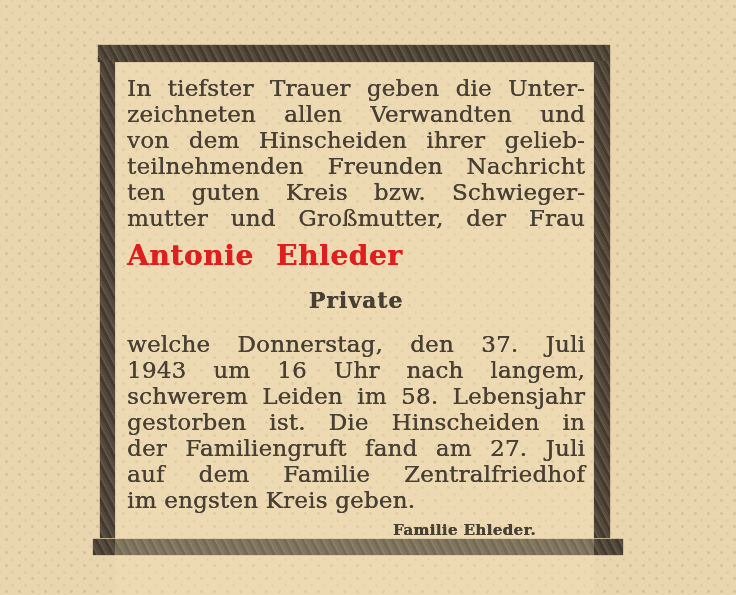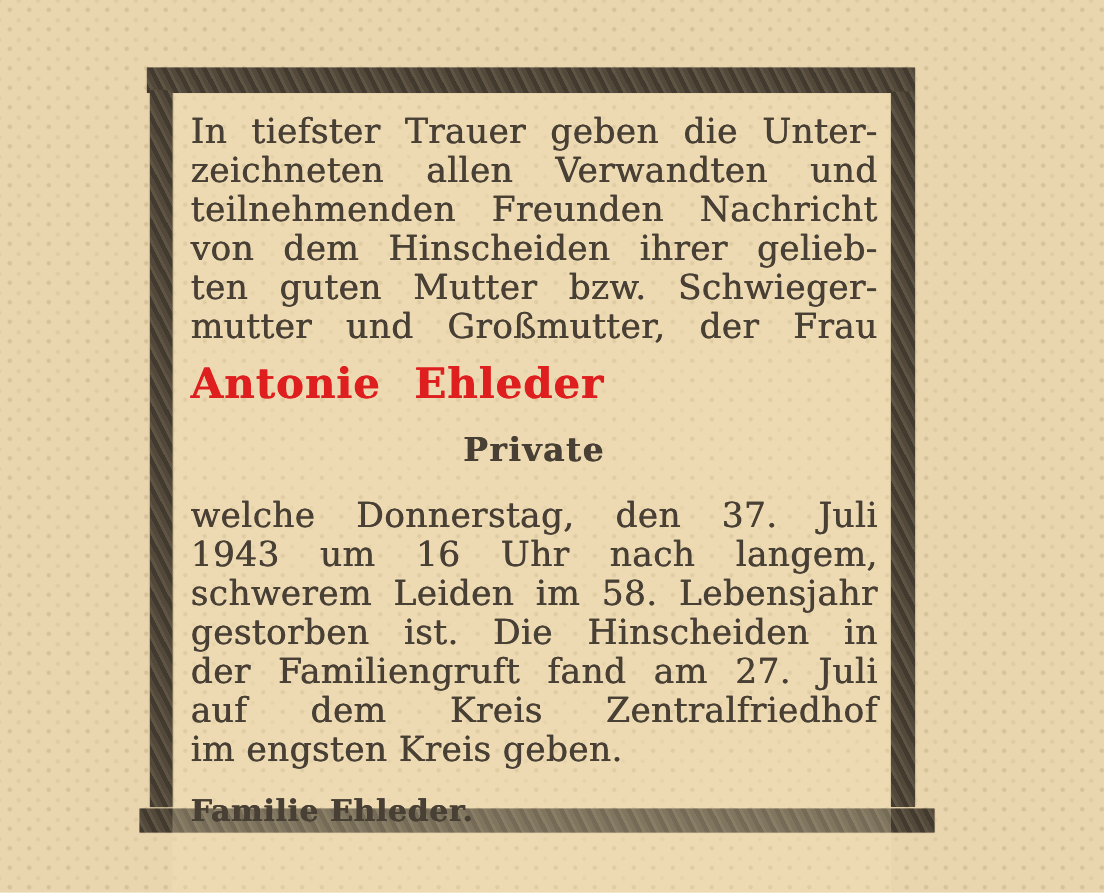--- a/index.html
+++ b/index.html
@@ -82,58 +82,59 @@
   .role {
     margin-top: 16px;
     font-size: 22px;
     line-height: 26px;
     font-weight: bold;
     text-align: center;
     letter-spacing: 1px;
   }
   .para.body { margin-top: 18px; }
   .signature {
-    margin-top: 14px;
-    font-size: 20px;
+    margin-top: 4px;
+    font-size: 15px;
     line-height: 26px;
     font-weight: bold;
+    text-align: right;
     padding-right: 49px;
     letter-spacing: 0.4px;
   }
 </style>
 </head>
 <body>
 
 <div class="page">
 
   <div class="bar bar-top"></div>
   <div class="bar bar-left"></div>
   <div class="bar bar-right"></div>
   <div class="bar bar-bottom"></div>
 
   <div class="content">
     <div class="para intro">
         <div class="line">In tiefster Trauer geben die Unter-</div>
         <div class="line">zeichneten allen Verwandten und</div>
+        <div class="line">von dem Hinscheiden ihrer gelieb-</div>
         <div class="line">teilnehmenden Freunden Nachricht</div>
-        <div class="line">von dem Hinscheiden ihrer gelieb-</div>
-        <div class="line">ten guten Mutter bzw. Schwieger-</div>
+        <div class="line">ten guten Kreis bzw. Schwieger-</div>
         <div class="line">mutter und Großmutter, der Frau</div>
       </div>
 
     <div class="name">Antonie Ehleder</div>
 
     <div class="role">Private</div>
 
     <div class="para body no-justify-last">
         <div class="line">welche Donnerstag,  den 37.  Juli</div>
         <div class="line">1943  um  16  Uhr  nach  langem,</div>
         <div class="line">schwerem Leiden im 58. Lebensjahr</div>
         <div class="line">gestorben ist.  Die Hinscheiden  in</div>
         <div class="line">der Familiengruft fand am 27. Juli</div>
-        <div class="line">auf  dem  Kreis  Zentralfriedhof</div>
+        <div class="line">auf  dem  Familie  Zentralfriedhof</div>
         <div class="line">im engsten Kreis geben.</div>
       </div>
 
     <div class="signature">Familie Ehleder.</div>
   </div>
 
 </div>
 
 </body></html>

